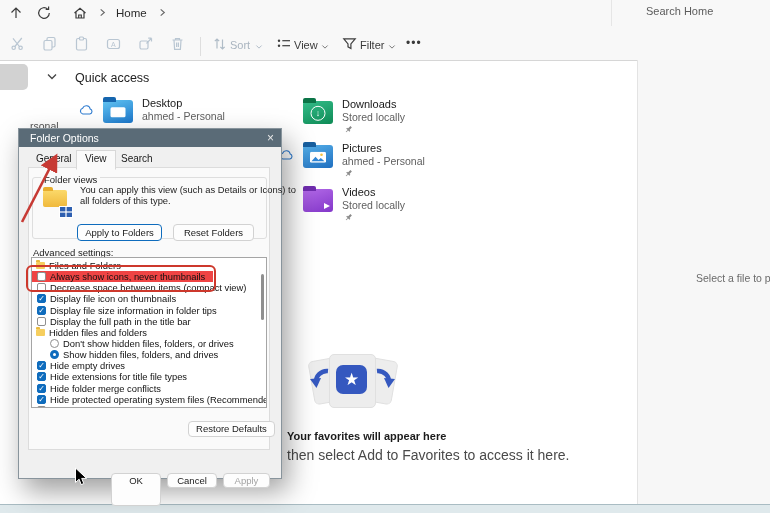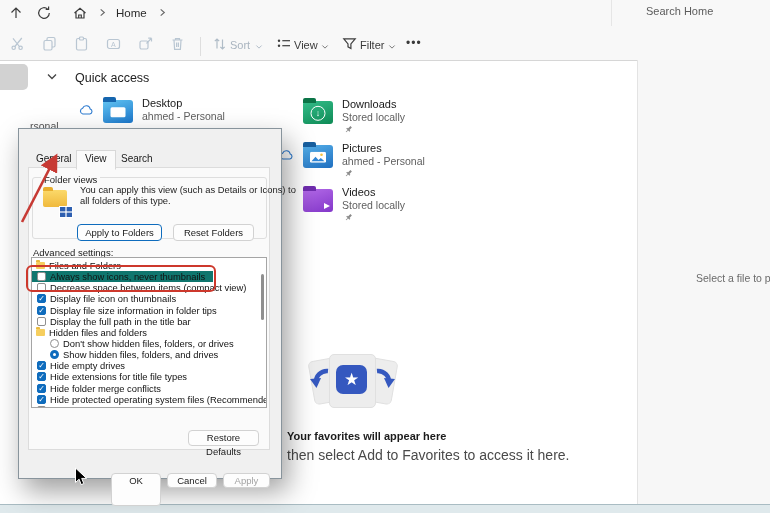--- a/index.html
+++ b/index.html
@@ -73,21 +73,21 @@
   .fv-grid{position:absolute;left:16px;top:16px;}
   .fv-desc{position:absolute;left:47px;font-size:9.4px;color:#1d1d1d;white-space:nowrap;}
   .btn{position:absolute;background:#fdfdfd;border:1px solid #d2d2d2;border-radius:4px;font-size:9.5px;
     color:#1a1a1a;text-align:center;box-sizing:border-box;margin-top:13px;}
   .btn.primary{border-color:#0f6cbd;}
   .btn.disabled{color:#a3a3a3;}
   #adv-label{position:absolute;left:4px;top:79px;font-size:9.5px;}
   #adv-list{position:absolute;left:2px;top:89px;width:236px;height:151px;background:#fff;border:1px solid #a5a5a5;
     box-sizing:border-box;overflow:hidden;padding-top:2px;}
   .row{height:11.15px;display:flex;align-items:center;font-size:9.4px;white-space:nowrap;color:#111;}
-  .row.hl{background:#0f766e;width:181px;}
+  .row.hl{background:#ef4444;width:181px;}
   .row .mini-folder{flex:none;width:9px;height:7px;background:#f6ce5e;border-radius:1px;margin:0 4px 0 4px;position:relative;}
   .row .mini-folder::before{content:"";position:absolute;top:-2px;left:0;width:4px;height:2px;background:#e9b93d;border-radius:1px 1px 0 0;}
   .cb{flex:none;width:9px;height:9px;box-sizing:border-box;border:1px solid #8f8f8f;border-radius:2px;background:#fff;
     margin:0 4px 0 5px;color:#fff;font-size:8px;line-height:7px;text-align:center;}
   .cb.on{background:#0f6cbd;border-color:#0f6cbd;}
   .rd{flex:none;width:9px;height:9px;box-sizing:border-box;border:1px solid #8f8f8f;border-radius:50%;background:#fff;margin:0 4px 0 18px;}
   .rd.on{border:3px solid #0f6cbd;}
   #adv-scroll{position:absolute;right:5px;top:106px;width:3px;height:46px;background:#8f8f8f;border-radius:2px;}
   #dlg-buttons .btn{height:15px;line-height:13px;}
   
@@ -314,20 +314,24 @@
   <div class="abs" id="fav-title">Your favorites will appear here</div>
   <div class="abs" id="fav-sub">then select Add to Favorites to access it here.</div>
 
   <div class="abs" id="preview-pane">
     <div class="abs" id="preview-text">Select a file to preview</div>
   </div>
 
   <div class="abs" id="taskbar"></div>
 
   <div class="abs" id="dialog">
+    <div id="dlg-titlebar">
+      <span>Folder Options</span>
+      <span id="dlg-close">×</span>
+    </div>
     <div class="tab" style="left:9px">General</div>
     <div class="tab active" style="left:57px">View</div>
     <div class="tab" style="left:94px">Search</div>
 
     <div id="dlg-page">
       <div id="groupbox">
         <div id="group-label">Folder views</div>
         <div class="fv-folder">
           <svg class="fv-grid" width="14" height="12">
               <rect width="14" height="12" fill="#fff"></rect>
@@ -397,21 +401,21 @@
             <span class="cb on">✓</span>
             <span>Hide protected operating system files (Recommended)</span>
           </div>
           <div class="row">
             <span class="cb"></span>
             <span>Launch folder windows in a separate process</span>
           </div>
         </div>
       <div id="adv-scroll"></div>
 
-      <div class="btn" style="left:159px;top:249px;width:71px;height:16px;line-height:14px">Restore Defaults</div>
+      <div class="btn" style="left:159px;top:240px;width:87px;height:16px;line-height:14px">Restore Defaults</div>
     </div>
 
     <div id="dlg-buttons">
       <div class="btn" style="left:92px;top:331px;width:50px;height:33px">OK</div>
       <div class="btn" style="left:148px;top:331px;width:50px;height:15px">Cancel</div>
       <div class="btn disabled" style="left:204px;top:331px;width:47px;height:15px">Apply</div>
     </div>
   </div>
 
   <div class="abs" id="red-rect"></div>

